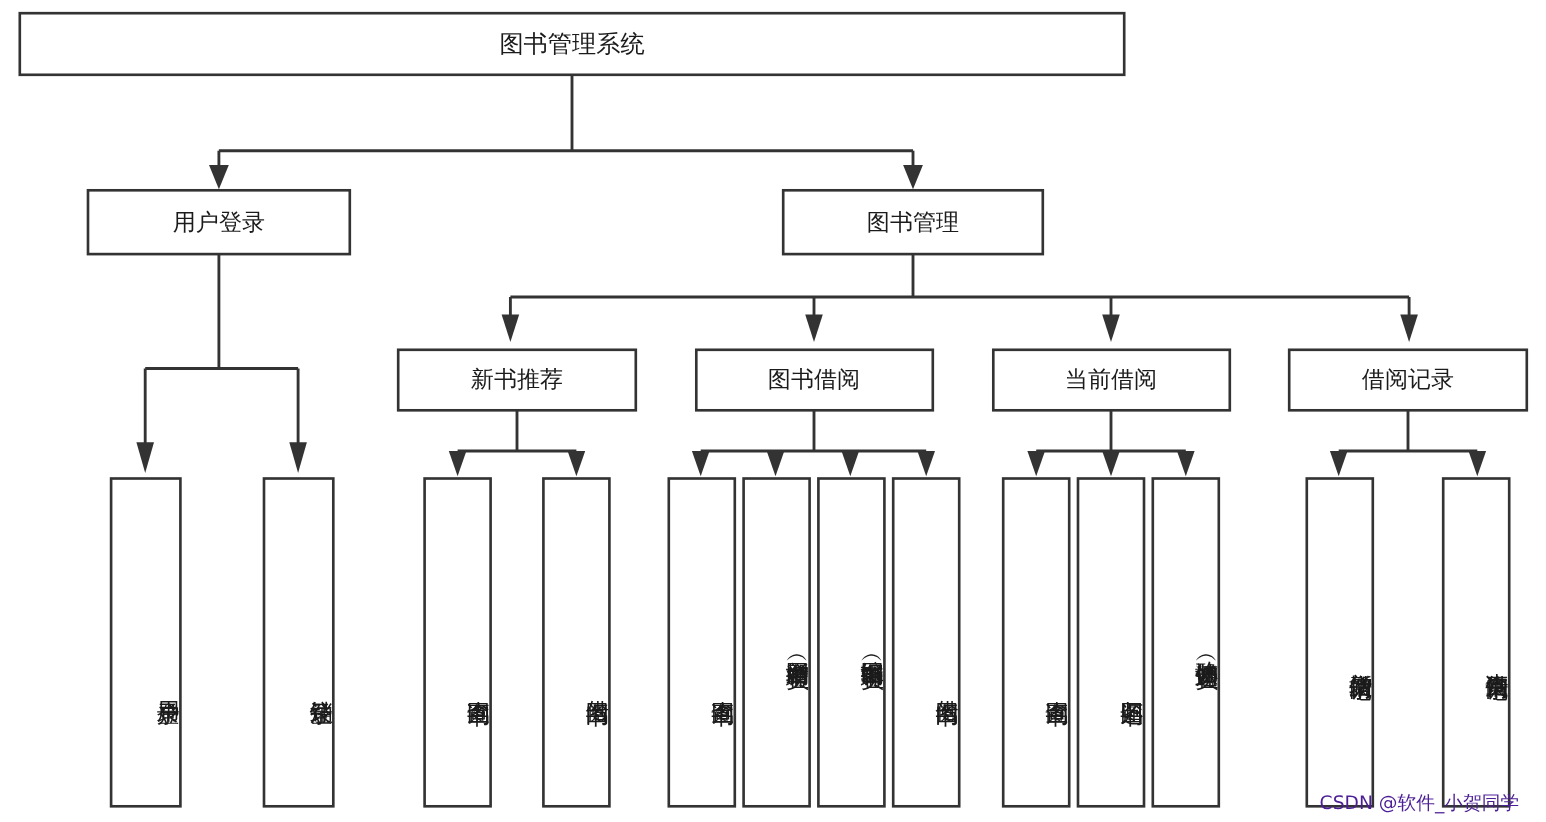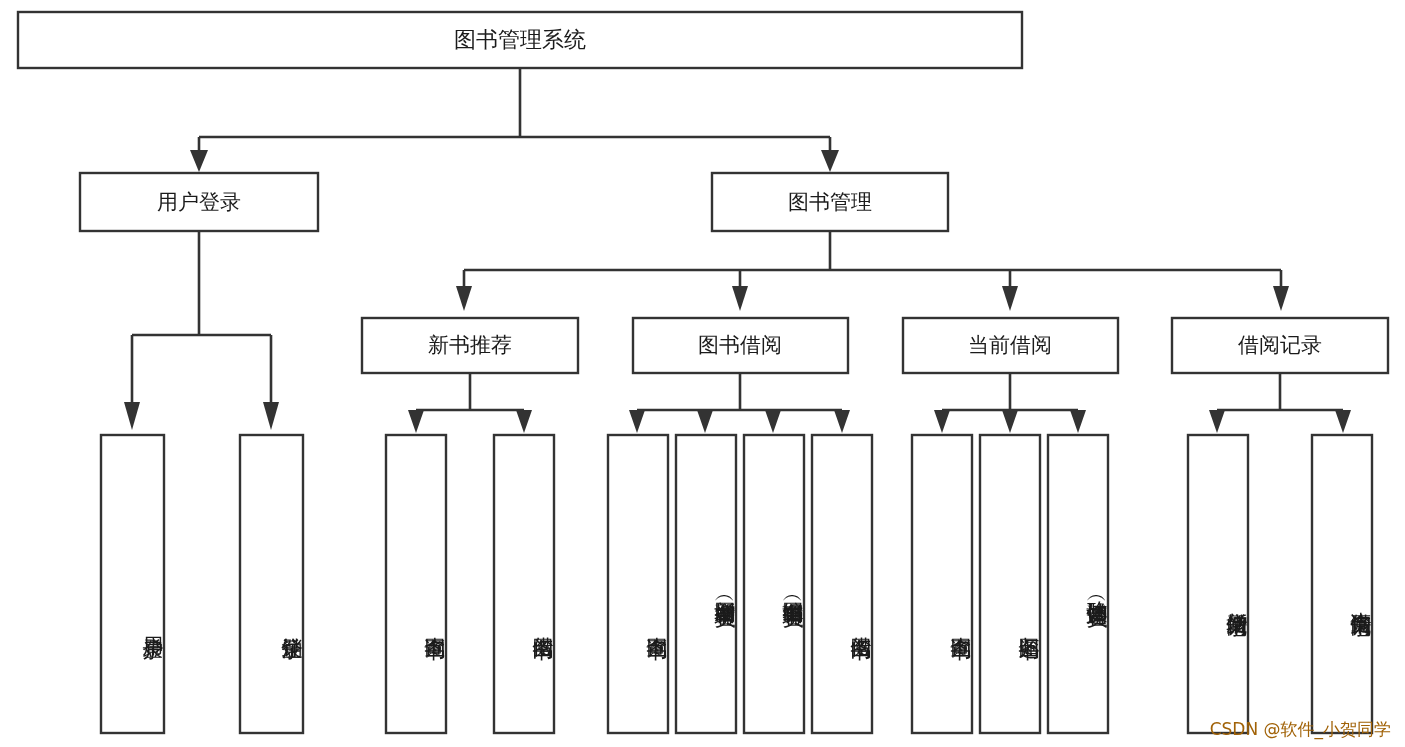--- a/index.html
+++ b/index.html
@@ -67,25 +67,25 @@
     letter-spacing: 1px;
     white-space: nowrap;
     text-align: center;
     pointer-events: none;
     display: flex;
     align-items: flex-start;
     justify-content: center;
   }
   .watermark {
     position: absolute;
-    right: 14px;
+    right: 24px;
     bottom: 6px;
     font-family: "DejaVu Sans", "Liberation Sans", sans-serif;
     font-size: 17px;
-    color: #a16207;
+    color: #4c1d95;
     white-space: nowrap;
     pointer-events: none;
   }
 </style>
 </head>
 <body>
 
 <div id="diagram-root">
 
   <svg class="diagram-canvas" viewBox="0 0 1405 747">

